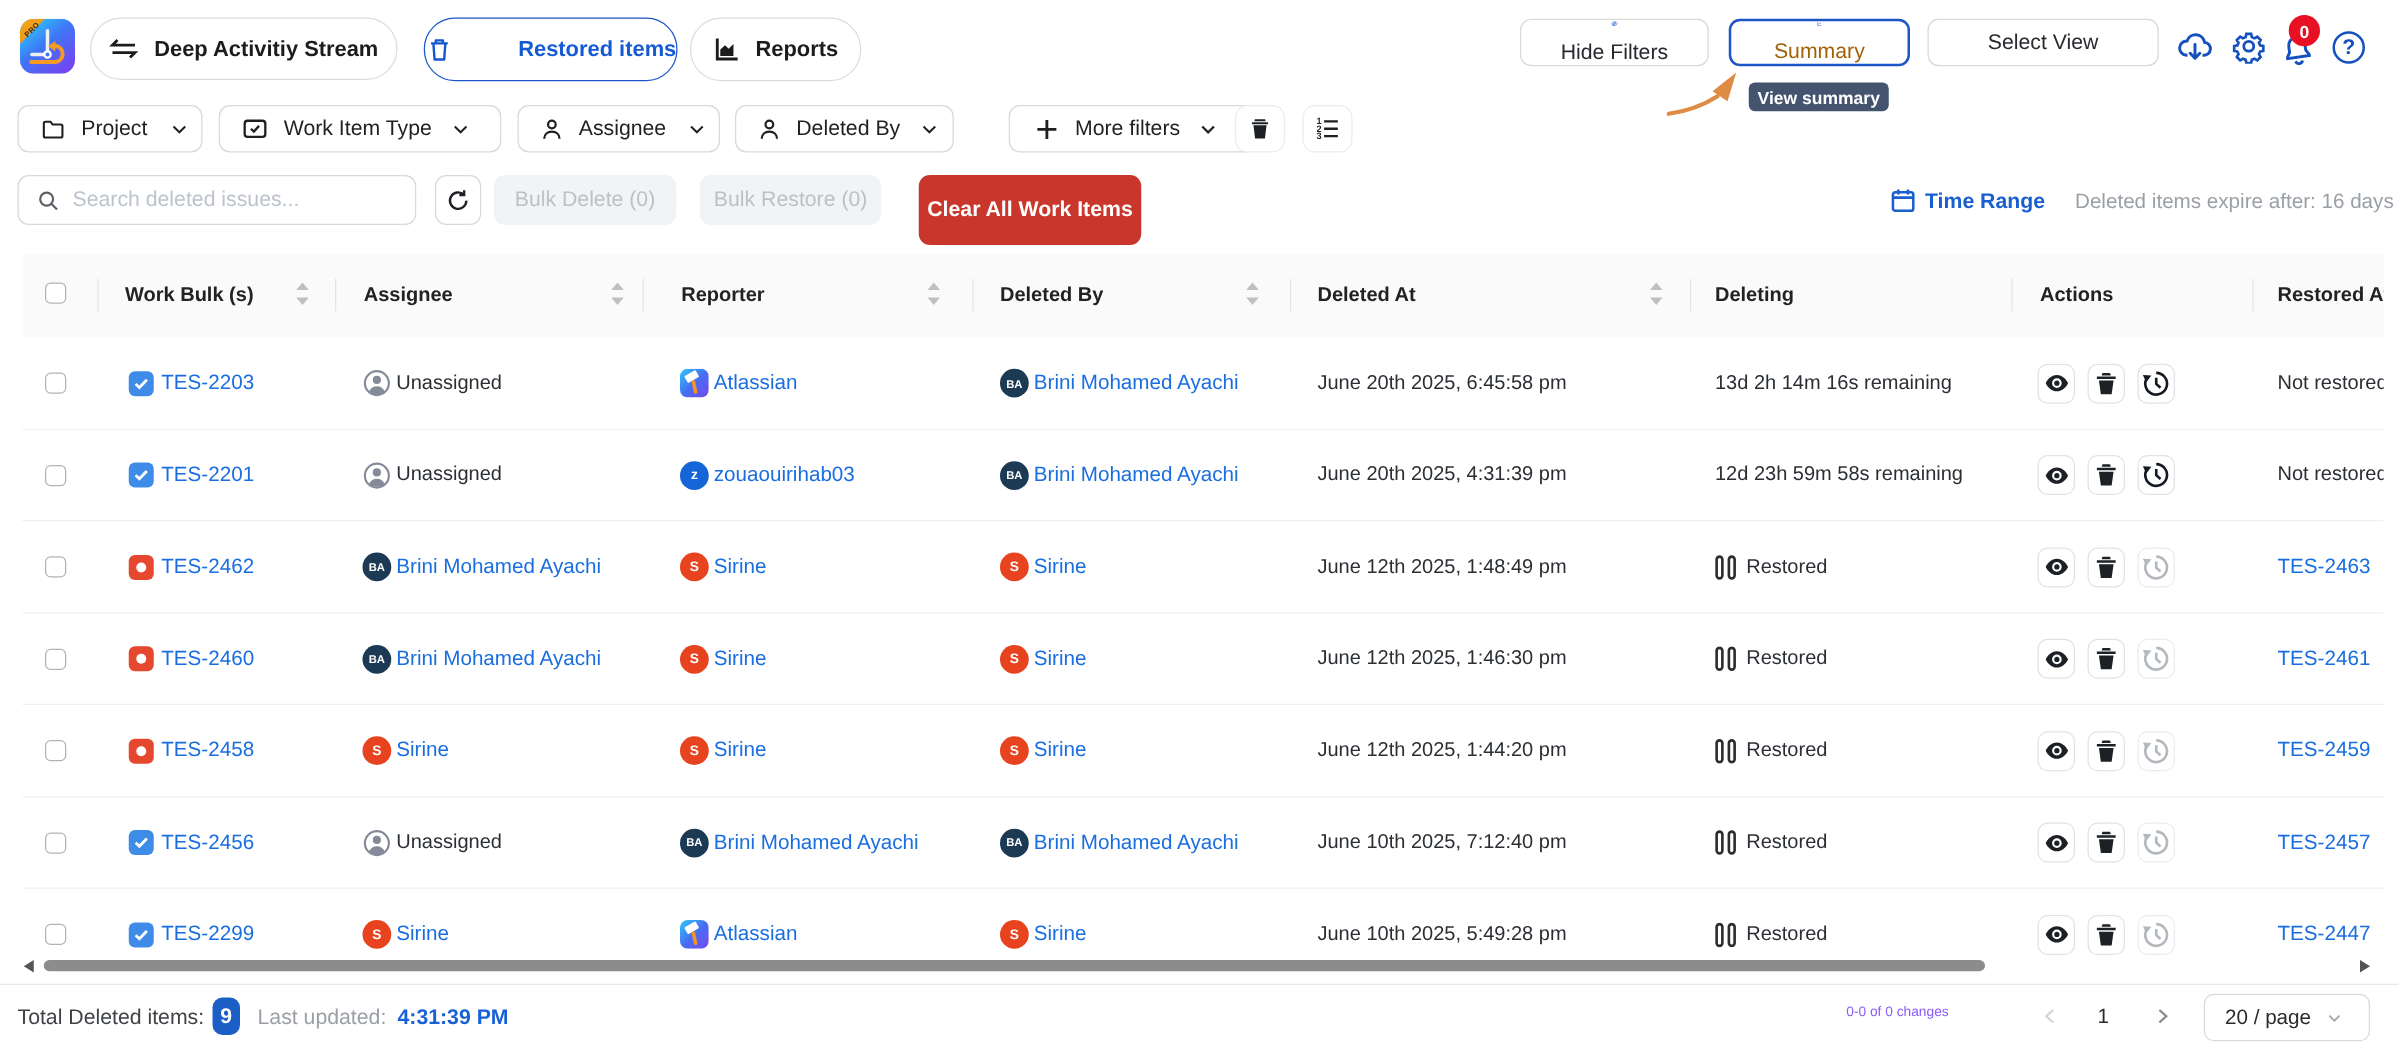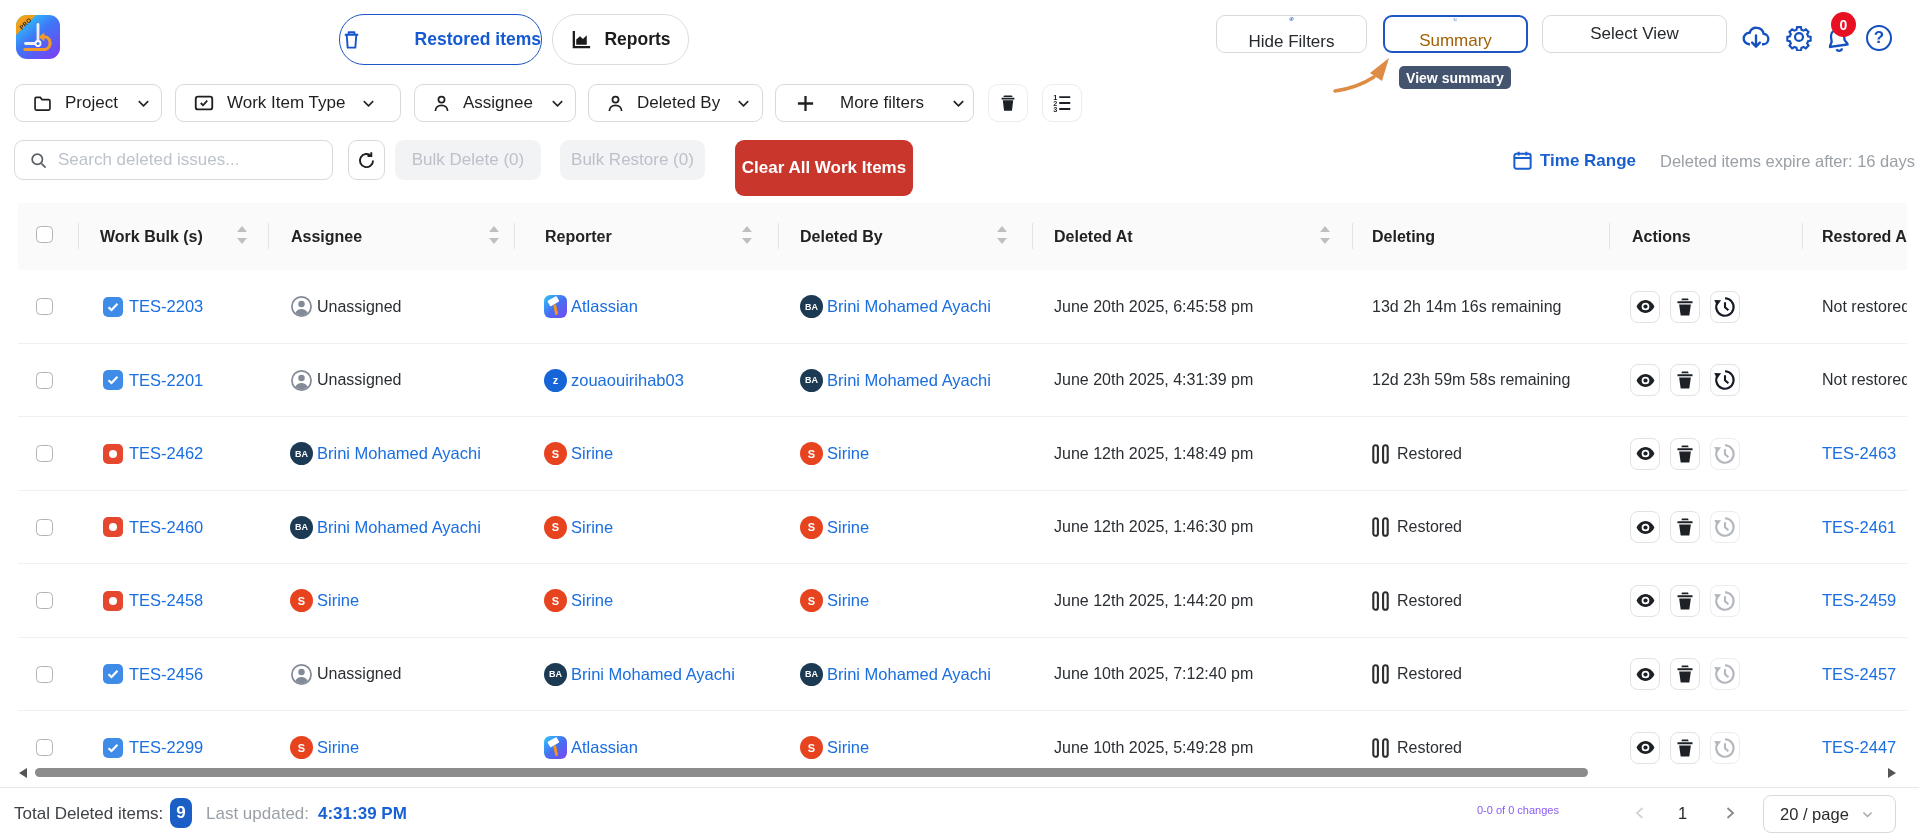--- a/index.html
+++ b/index.html
@@ -107,20 +107,27 @@
       <text x="2.6" y="12.4" transform="rotate(-45 7.5 9.5)" font-size="6" font-weight="bold" fill="#2a2a2a" font-family="Liberation Sans" letter-spacing="0.3">PRO</text>
       <path d="M22 9.5 V28.5" stroke="#f0f0f0" stroke-width="2.8" stroke-linecap="round"></path>
       <path d="M9.5 28.5 H22" stroke="#f0f0f0" stroke-width="2.8" stroke-linecap="round"></path>
       <path d="M9 34.5 H29 A 6.5 6.5 0 0 0 29 21.8 L26.5 21.8" stroke="#f59a25" stroke-width="3.2" fill="none" stroke-linecap="round"></path>
       <path d="M28.3 17.6 L22.6 21.9 L28.3 26.2 Z" fill="#f59a25"></path>
       <circle cx="22" cy="28.5" r="3.4" fill="#fff"></circle>
       <circle cx="22" cy="28.5" r="1.6" fill="#3e77f6"></circle>
     </svg>
   </div>
 
+  <div class="pill" style="left:72px;top:14px;width:246px;height:50px;">
+    <svg width="24" height="24" viewBox="0 0 24 24">
+        <path d="M7 5 L3 9 L21 9" stroke="#1c1c1c" stroke-width="2.2" fill="none"></path>
+        <path d="M17 19 L21 15 L3 15" stroke="#1c1c1c" stroke-width="2.2" fill="none"></path>
+      </svg>
+    <span>Deep Activitiy Stream</span>
+  </div>
 
   <div class="pill blue" style="left:339px;top:14px;width:203px;height:51px;gap:11px;justify-content:space-between;">
     <svg width="23" height="23" viewBox="0 0 24 24" fill="none" stroke="#1556ce" stroke-width="2">
         <path d="M5 7h14M9 7V4.5h6V7M7 7l1 13.5h8L17 7" stroke-linejoin="round"></path>
       </svg>
     <span>Restored items</span>
   </div>
 
   <div class="pill" style="left:552px;top:14px;width:137px;height:51px;gap:11px;">
     <svg width="23" height="23" viewBox="0 0 24 24">
@@ -224,21 +231,21 @@
     <svg style="margin-left:16px" width="21" height="21" viewBox="0 0 24 24" fill="none" stroke="#1f1f1f" stroke-width="2">
         <circle cx="12" cy="7.5" r="3.5"></circle>
         <path d="M5 20.5 c0-4 3-6.5 7-6.5 s7 2.5 7 6.5"></path>
       </svg>
     <span style="margin-left:11px">Deleted By</span>
     <svg style="margin-left:16px" width="15" height="15" viewBox="0 0 16 16">
         <path d="M3 5.5 L8 10.5 L13 5.5" stroke="#222" stroke-width="1.7" fill="none"></path>
       </svg>
   </div>
 
-  <div class="chip" style="left:775px;width:199px;gap:12px;">
+  <div class="chip" style="left:807px;width:199px;">
     <svg style="margin-left:20px" width="19" height="19" viewBox="0 0 20 20">
         <path d="M10 2v16M2 10h16" stroke="#1f1f1f" stroke-width="2.4"></path>
       </svg>
     <span style="margin-left:13px">More filters</span>
     <svg style="margin-left:15px" width="15" height="15" viewBox="0 0 16 16">
         <path d="M3 5.5 L8 10.5 L13 5.5" stroke="#222" stroke-width="1.9" fill="none"></path>
       </svg>
   </div>
 
   <div class="ghostbtn" style="left:988px;">

